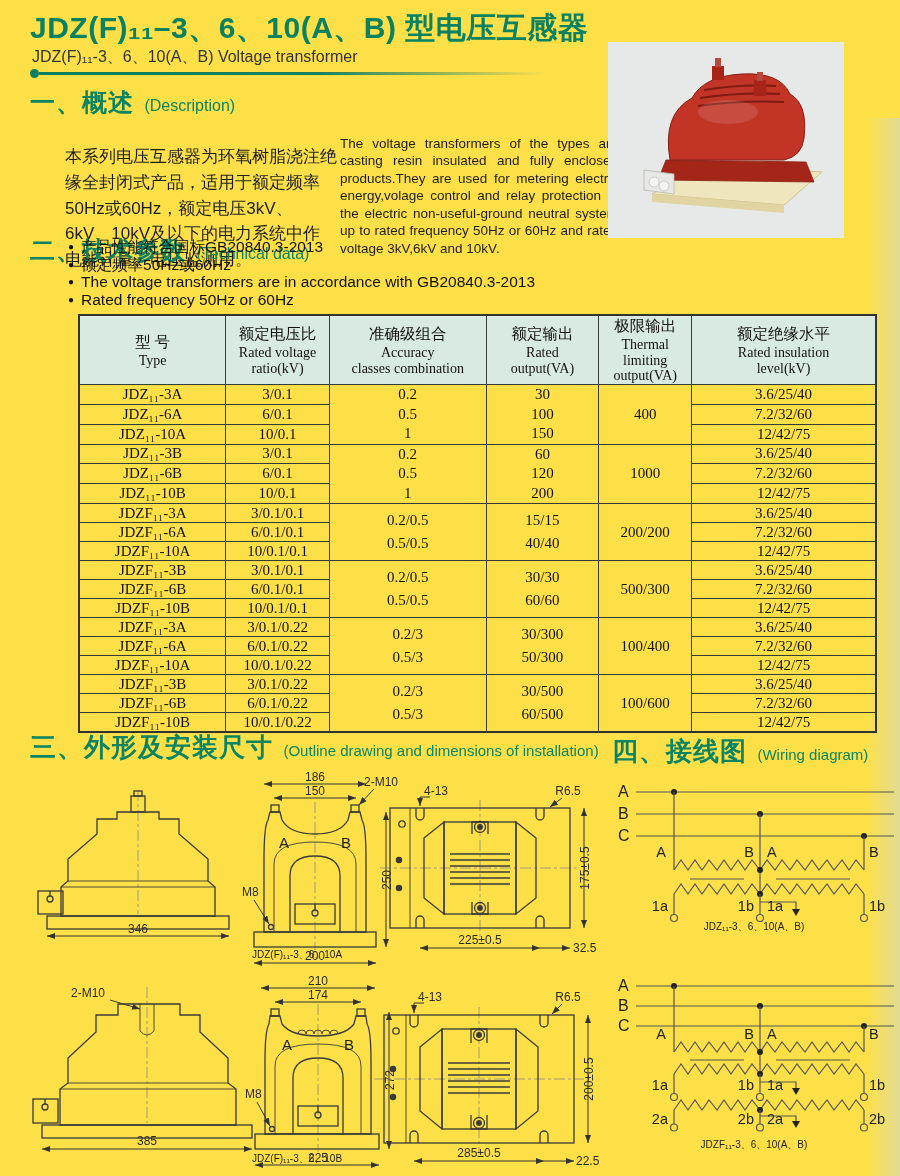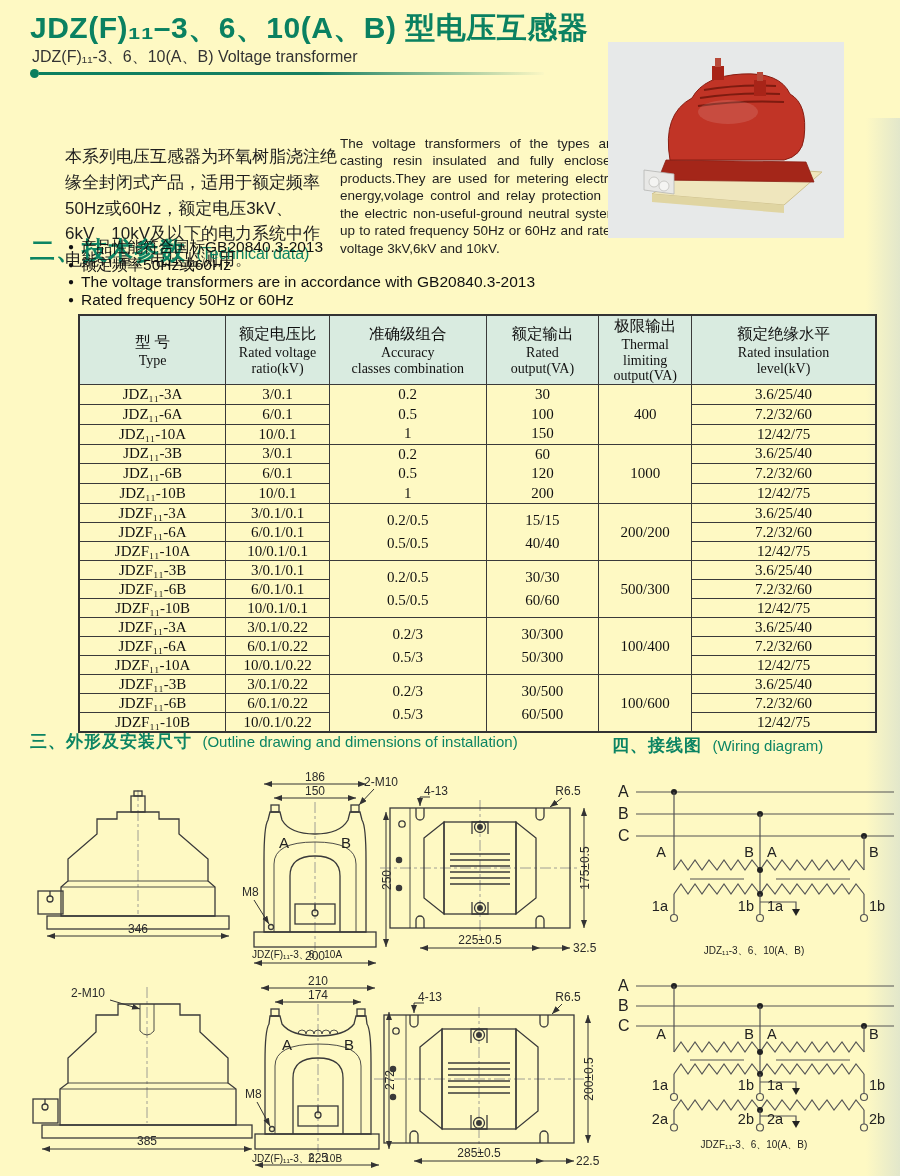--- a/index.html
+++ b/index.html
@@ -1,30 +1,30 @@
 <!DOCTYPE html>
 <html><head>
 <meta charset="utf-8">
 <style>
   html,body{margin:0;padding:0;}
   body{background:#ffffff;font-family:"Liberation Sans","DejaVu Sans",sans-serif;}
-  .page{position:relative;width:900px;height:1176px;background:#fef9c3;overflow:hidden;}
+  .page{position:relative;width:900px;height:1176px;background:#fde047;overflow:hidden;}
   .edge-strip{position:absolute;right:0;top:118px;width:34px;height:1058px;
     background:linear-gradient(to right,rgba(203,216,209,0),rgba(203,216,209,0.55));}
   
   .title{position:absolute;left:30px;top:8px;font-size:30px;font-weight:bold;color:#0a8161;letter-spacing:0.5px;}
   .subtitle{position:absolute;left:32px;top:47px;font-size:16px;color:#333;}
   .rule-dot{position:absolute;left:30px;top:69px;width:9px;height:9px;border-radius:50%;background:#0b7f5f;}
   .rule-line{position:absolute;left:39px;top:72px;width:505px;height:3px;
     background:linear-gradient(to right,#0b7f5f 0%,#1d real 0,#177f62 55%,rgba(190,215,205,0.05) 100%);}
   
   .sec-head{position:absolute;color:#0c8463;white-space:nowrap;}
   .sec-head .zh{font-size:25px;font-weight:bold;letter-spacing:1px;}
   .sec-head .en{font-size:16px;margin-left:6px;}
-  .sec-head.small .zh{font-size:17px;text-align:right;}
+  .sec-head.small .zh{font-size:26px;text-align:right;}
   .sec-head.small .en{font-size:15px;}
   
   .para-zh{position:absolute;left:65px;top:127px;width:272px;font-size:17px;line-height:1.52;color:#1e1e1e;}
   .para-en{position:absolute;left:340px;top:121px;width:278px;font-size:13.5px;line-height:1.3;color:#1e1e1e;text-align:justify;}
   
   .photo{position:absolute;left:608px;top:42px;width:236px;height:196px;}
   
   .bullets{position:absolute;left:60px;top:230px;list-style:none;margin:8px;padding:0;}
   .bullets li{font-size:15.5px;line-height:17.5px;color:#111;}
   .bullets li::before{content:"●";font-size:10px;vertical-align:2px;margin-right:7px;}
@@ -71,20 +71,24 @@
     </defs>
   </svg>
 
   <div class="edge-strip"></div>
 
   <div class="title">JDZ(F)₁₁–3、6、10(A、B) 型电压互感器</div>
   <div class="subtitle">JDZ(F)₁₁-3、6、10(A、B) Voltage transformer</div>
   <div class="rule-dot"></div>
   <div class="rule-line" style="background:linear-gradient(to right,#0b7f5f 0%,#177f62 55%,rgba(190,215,205,0.05) 100%);"></div>
 
+  <div class="sec-head" style="left:30px;top:86px;">
+    <span class="zh">一、概述</span>
+    <span class="en">(Description)</span>
+  </div>
   <p class="para-zh">本系列电压互感器为环氧树脂浇注绝缘全封闭式产品，适用于额定频率50Hz或60Hz，额定电压3kV、6kV、10kV及以下的电力系统中作电能计量、电压监测用。</p>
   <p class="para-en">The voltage transformers of the types are casting resin insulated and fully enclosed products.They are used for metering electric energy,volage control and relay protection in the electric non-useful-ground neutral system up to rated frequency 50Hz or 60Hz and rated voltage 3kV,6kV and 10kV.</p>
 
   <svg class="photo" viewBox="0 0 236 196">
     <rect x="0" y="0" width="236" height="196" fill="#e7e9e9"></rect>
     <g>
       <polygon points="44,152 176,163 214,130 92,122" fill="#efe6bd" stroke="#cfc18d" stroke-width="1"></polygon>
       <polygon points="44,152 176,163 176,171 44,160" fill="#e0d5a2"></polygon>
       <polygon points="58,118 198,120 206,140 50,138" fill="#a42619" stroke="#8a1e13" stroke-width="0.8"></polygon>
       <path d="M62,118 Q54,72 84,56 Q96,34 134,32 Q172,30 182,52 Q200,62 196,96 Q194,114 176,118 Z" fill="#c13426" stroke="#881d12" stroke-width="1"></path>
@@ -509,21 +513,21 @@
     </g>
     <text class="ws" x="56" y="79" text-anchor="end">A</text>
     <text class="ws" x="144" y="79" text-anchor="end">B</text>
     <text class="ws" x="157" y="79">A</text>
     <text class="ws" x="259" y="79">B</text>
     <text class="ws" x="58" y="133" text-anchor="end">1a</text>
     <text class="ws" x="144" y="133" text-anchor="end">1b</text>
     <text class="ws" x="157" y="133">1a</text>
     <text class="ws" x="259" y="133">1b</text>
   </svg>
-  <div class="cap center" style="left:610px;top:944px;width:288px;">JDZ₁₁-3、6、10(A、B)</div>
+  <div class="cap center" style="left:610px;top:920px;width:288px;">JDZ₁₁-3、6、10(A、B)</div>
 
   <svg class="dwg" style="left:610px;top:976px;" width="288" height="156" viewBox="0 0 288 156">
     <g>
       <text class="wt" x="8" y="15">A</text>
       <text class="wt" x="8" y="35">B</text>
       <text class="wt" x="8" y="55">C</text>
       <line class="wl" x1="26" y1="10" x2="284" y2="10"></line>
       <line class="wl" x1="26" y1="30" x2="284" y2="30"></line>
       <line class="wl" x1="26" y1="50" x2="284" y2="50"></line>
       <circle class="wd" cx="64" cy="10" r="3"></circle>

